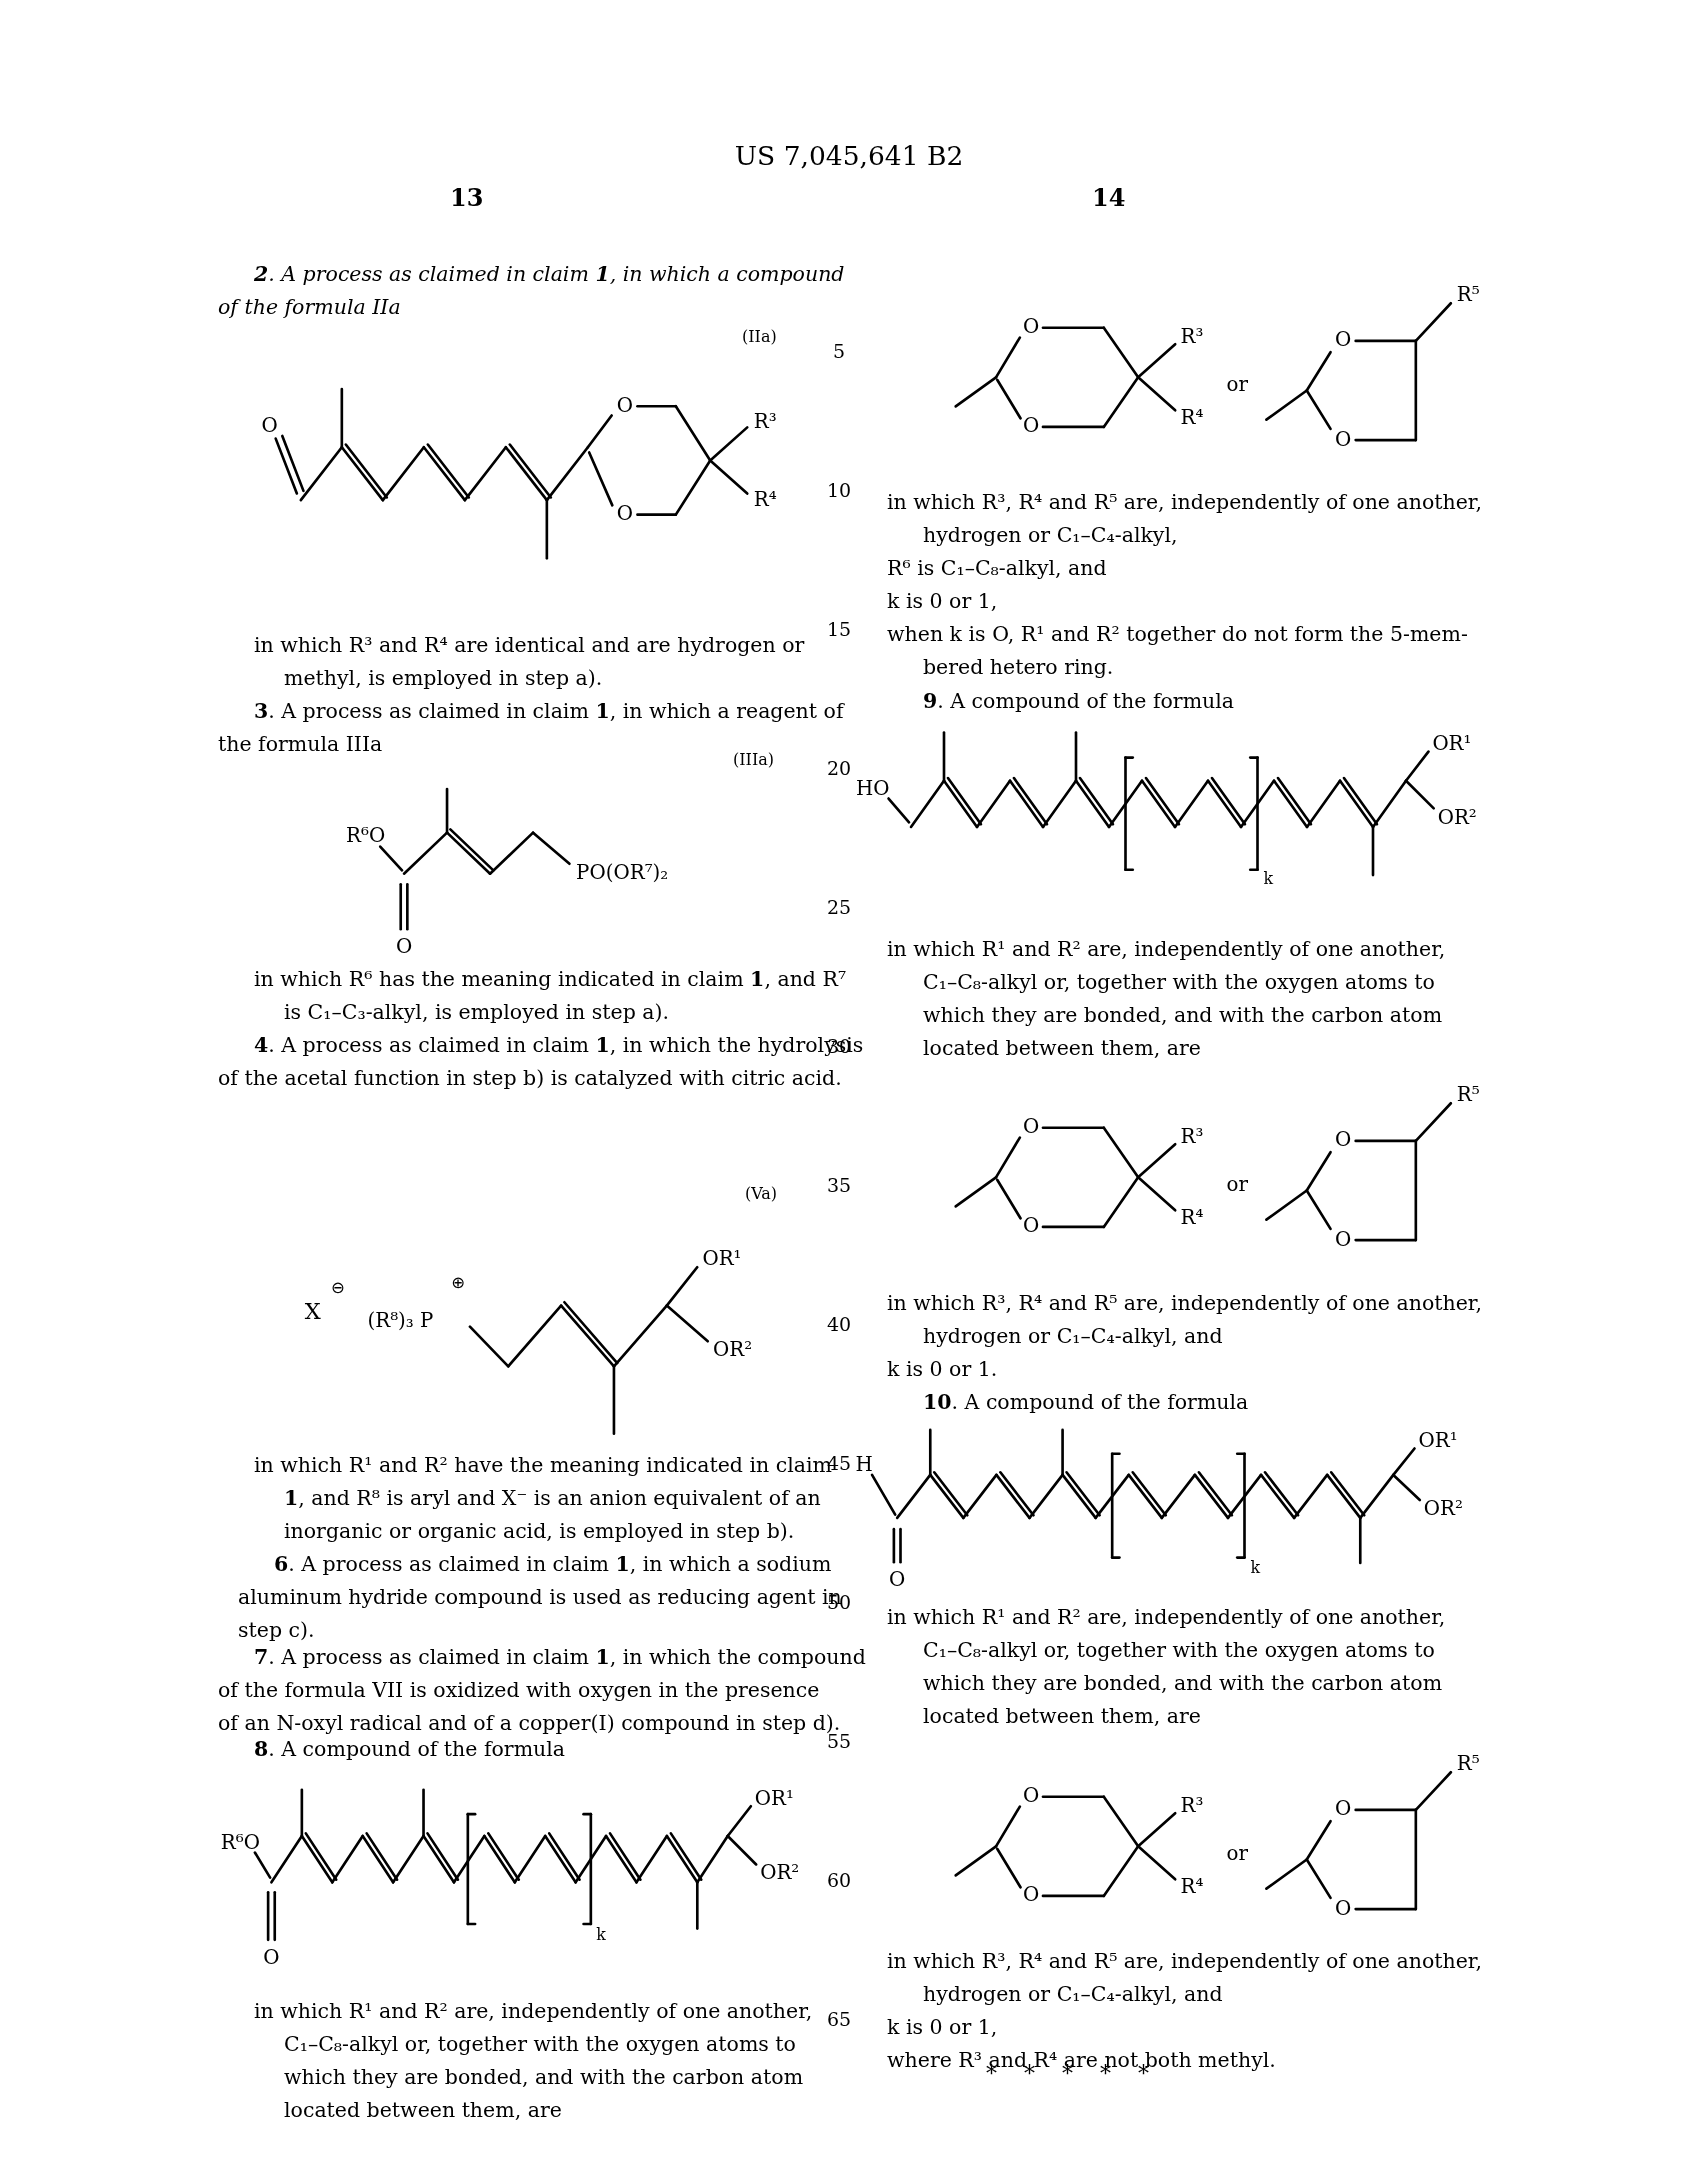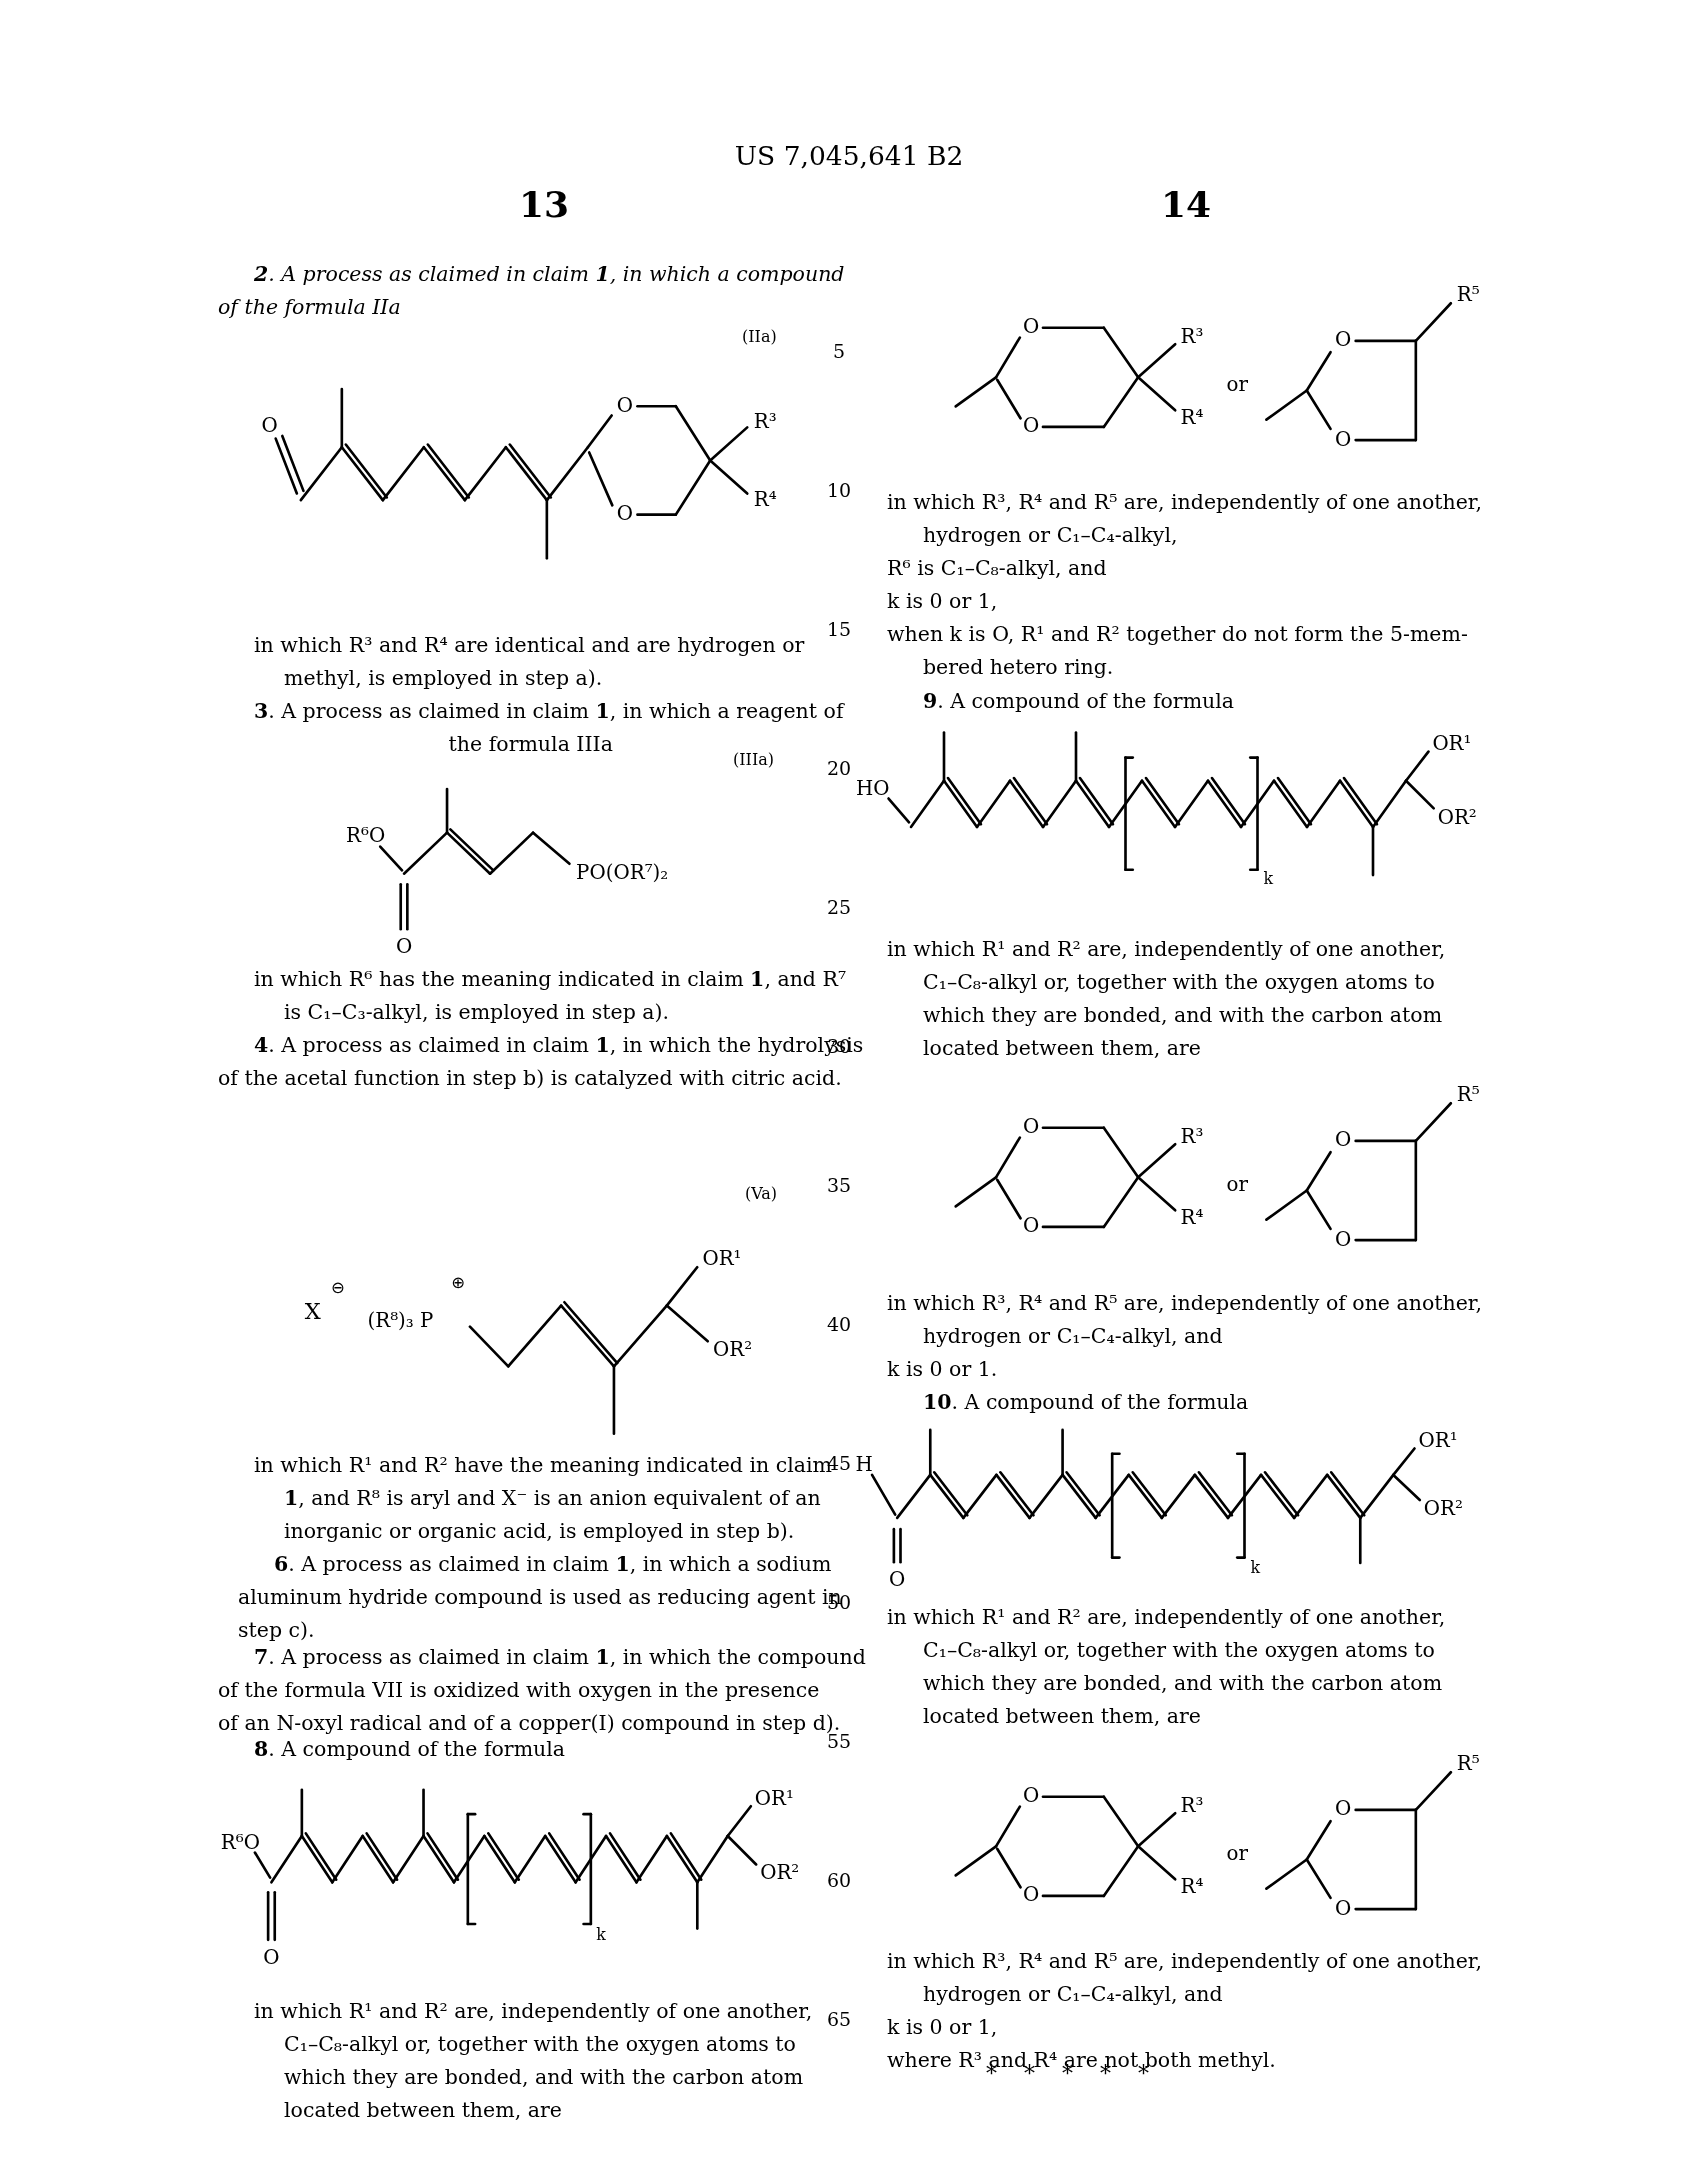--- a/index.html
+++ b/index.html
@@ -2,21 +2,21 @@
 <html style="font-size:10.6px"><head>
 <meta charset="utf-8">
 <style>
   html,body { margin:0; padding:0; }
   body {
     width:1694px; height:2183px; position:relative;
     background:#ffffff; color:#000;
     font-family:"DejaVu Serif", serif;
   }
   .hdr { position:absolute; font-size:26.5px; }
-  .pagenum { position:absolute; font-size:36px; font-weight:bold; text-align:right; width:119px; }
+  .pagenum { position:absolute; font-size:24px; font-weight:bold; text-align:left; width:119px; }
   .tblock { position:absolute; }
   .tline { font-size:20.5px; line-height:33px; white-space:nowrap; }
   .ind1 { padding-left:36px; }
   .ind2 { padding-left:66px; }
   .flabel { position:absolute; font-size:16px; }
   .lnums { position:absolute; left:818px; top:335px; width:42px; }
   .lnums .tline { height:139px; line-height:33px; font-size:19px; text-align:center; }
   svg.struct { position:absolute; overflow:visible; }
   svg.struct line { stroke:#000; stroke-width:4; stroke-linecap:round; fill:none; }
   svg.struct text { font-size:30px; fill:#000; font-family:"DejaVu Serif", serif; }
@@ -51,21 +51,21 @@
 <div class="tblock" style="left:218px; top:258px;font-style:italic;">
     <div class="tline ind1"><b>2</b>. A process as claimed in claim <b>1</b>, in which a compound</div>
     <div class="tline">of the formula IIa</div>
   </div>
 <div class="flabel" style="left:742px; top:327px;">(IIa)</div>
 
 <div class="tblock" style="left:218px; top:629px;">
     <div class="tline ind1">in which R³ and R⁴ are identical and are hydrogen or</div>
     <div class="tline ind2">methyl, is employed in step a).</div>
   </div>
-<div class="tblock" style="left:218px; top:695px;text-align:center;">
+<div class="tblock" style="left:218px; top:695px;">
     <div class="tline ind1"><b>3</b>. A process as claimed in claim <b>1</b>, in which a reagent of</div>
     <div class="tline">the formula IIIa</div>
   </div>
 <div class="flabel" style="left:733px; top:750px;text-align:right;">(IIIa)</div>
 
 <div class="tblock" style="left:218px; top:963px;">
     <div class="tline ind1">in which R⁶ has the meaning indicated in claim <b>1</b>, and R⁷</div>
     <div class="tline ind2">is C₁–C₃-alkyl, is employed in step a).</div>
   </div>
 <div class="tblock" style="left:218px; top:1029px;">

